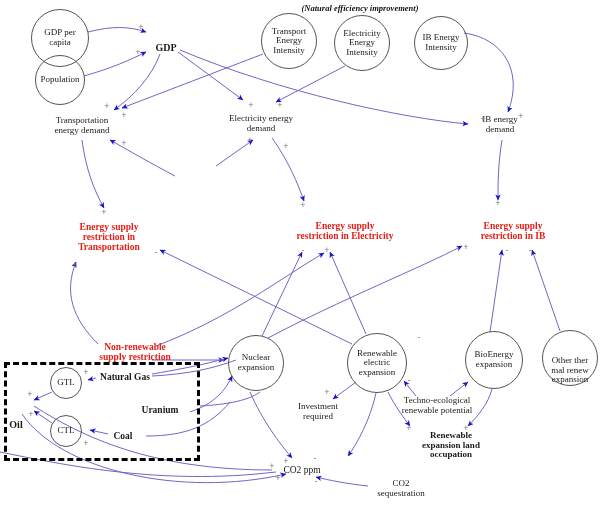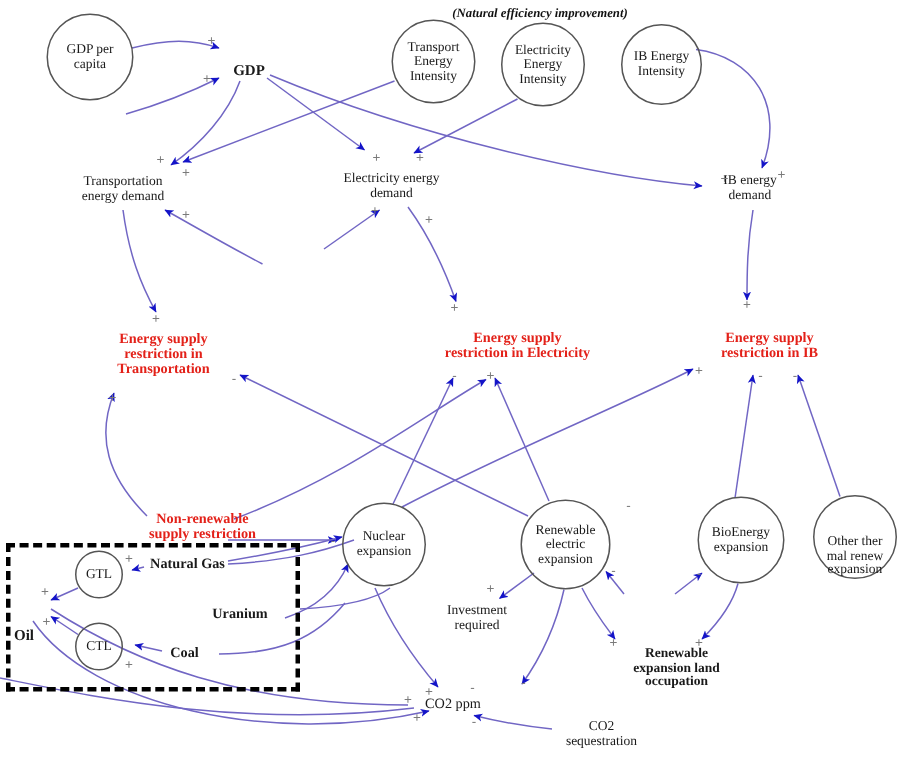--- a/index.html
+++ b/index.html
@@ -121,20 +121,23 @@
   </svg>
 
   <div class="dashbox" style="left:4px;top:362px;width:196px;height:99px;"></div>
 
   <div class="hdr" style="left:360px;top:8px;">(Natural efficiency improvement)</div>
 
   <div class="node circ" style="left:60px;top:38px;width:58px;height:58px;font-size:9px;text-align:center;">
     <span class="t">GDP per<br>capita</span>
   </div>
 
+  <div class="node circ" style="left:60px;top:80px;width:50px;height:50px;font-size:9px;">
+    <span class="t">Population</span>
+  </div>
 
   <div class="node lbl bold" style="left:166px;top:48px;font-size:10px;">GDP</div>
 
   <div class="node circ" style="left:289px;top:41px;width:56px;height:56px;font-size:9px;">
     <span class="t">Transport<br>Energy<br>Intensity</span>
   </div>
 
   <div class="node circ" style="left:362px;top:43px;width:56px;height:56px;font-size:9px;">
     <span class="t">Electricity<br>Energy<br>Intensity</span>
   </div>
@@ -169,20 +172,21 @@
   <div class="node circ" style="left:494px;top:360px;width:58px;height:58px;font-size:9px;">
     <span class="t">BioEnergy<br>expansion</span>
   </div>
 
   <div class="node circ" style="left:570px;top:358px;width:56px;height:56px;font-size:9px;align-items:flex-end;">
     <span class="t">Other ther<br>mal renew<br>expansion</span>
   </div>
 
   <div class="node" style="left:318px;top:412px;font-size:9px;">Investment<br>required</div>
 
+  <div class="node" style="left:437px;top:406px;font-size:9px;">Techno-ecological<br>renewable potential</div>
 
   <div class="node bold" style="left:451px;top:445px;font-size:9px;">Renewable<br>expansion land<br>occupation</div>
 
   <div class="node" style="left:302px;top:470px;font-size:9.5px;">CO2 ppm</div>
 
   <div class="node" style="left:401px;top:489px;font-size:9px;">CO2<br>sequestration</div>
 
   <div class="node circ" style="left:66px;top:383px;width:32px;height:32px;font-size:9px;">
     <span class="t">GTL</span>
   </div>

